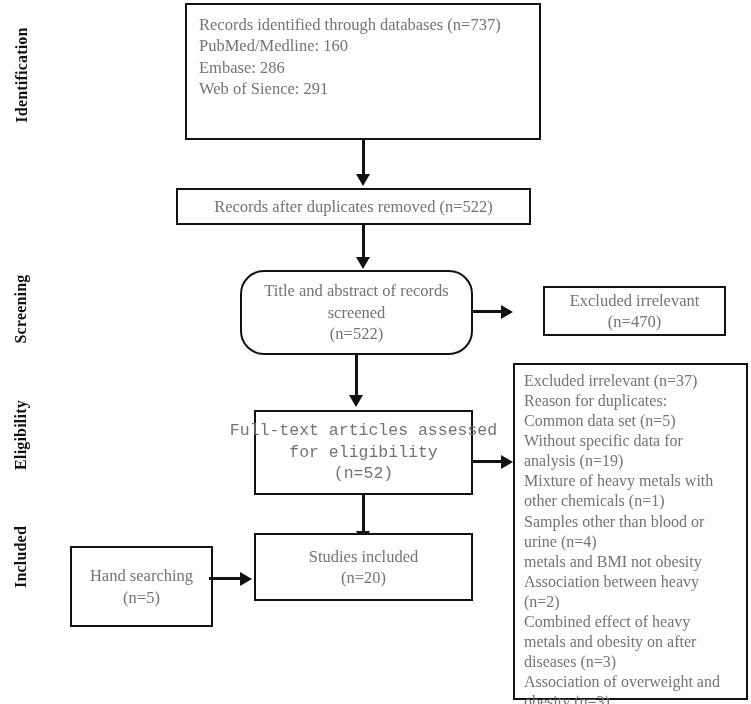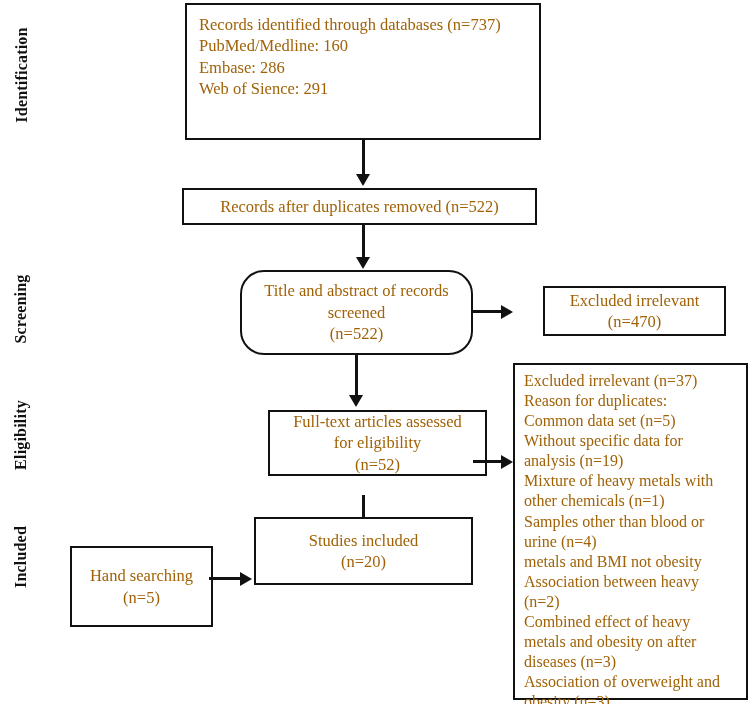--- a/index.html
+++ b/index.html
@@ -28,21 +28,21 @@
     text-align: center;
     letter-spacing: 0.2px;
   }
   .node {
     position: absolute;
     box-sizing: border-box;
     border: 2.5px solid #111111;
     background: #ffffff;
     font-size: 16.5px;
     line-height: 1.30;
-    color: #a16207;
+    color: #737373;
   }
   .node .inner {
     width: 100%;
     height: 100%;
     box-sizing: border-box;
     display: flex;
     flex-direction: column;
     justify-content: center;
   }
   .node.topleft .inner {
@@ -115,21 +115,21 @@
       <span class="line">Records identified through databases (n=737)</span>
       <span class="line">PubMed/Medline: 160</span>
       <span class="line">Embase: 286</span>
       <span class="line">Web of Sience: 291</span>
     </div>
   </div>
 
   <div class="vline" style="left:362px; top:140px; height:36px;"></div>
   <div class="arrow-down" style="left:356px; top:174px;"></div>
 
-  <div class="node centered" style="left:182px; top:188px; width:355px; height:37px;">
+  <div class="node centered" style="left:176px; top:188px; width:355px; height:37px;">
     <div class="inner">
       <span class="line">Records after duplicates removed (n=522)</span>
     </div>
   </div>
 
   <div class="vline" style="left:362px; top:225px; height:34px;"></div>
   <div class="arrow-down" style="left:356px; top:257px;"></div>
 
   <div class="node centered" style="left:240px; top:270px; width:233px; height:85px;border-radius:24px;">
     <div class="inner">
@@ -145,21 +145,21 @@
   <div class="node centered" style="left:543px; top:286px; width:183px; height:50px;">
     <div class="inner">
       <span class="line">Excluded irrelevant</span>
       <span class="line">(n=470)</span>
     </div>
   </div>
 
   <div class="vline" style="left:355px; top:355px; height:42px;"></div>
   <div class="arrow-down" style="left:349px; top:395px;"></div>
 
-  <div class="node centered" style="left:268px; top:410px; width:219px; height:66px;">
+  <div class="node centered" style="left:254px; top:410px; width:219px; height:85px;font-family:Liberation Mono, monospace;">
     <div class="inner">
       <span class="line">Full-text articles assessed</span>
       <span class="line">for eligibility</span>
       <span class="line">(n=52)</span>
     </div>
   </div>
 
   <div class="hline" style="left:473px; top:460px; width:30px;"></div>
   <div class="arrow-right" style="left:501px; top:455px;"></div>
 
@@ -191,20 +191,20 @@
   <div class="node centered" style="left:70px; top:546px; width:143px; height:81px;">
     <div class="inner">
       <span class="line">Hand searching</span>
       <span class="line">(n=5)</span>
     </div>
   </div>
 
   <div class="hline" style="left:209px; top:577px; width:32px;"></div>
   <div class="arrow-right" style="left:240px; top:572px;"></div>
 
-  <div class="node centered" style="left:254px; top:517px; width:219px; height:68px;">
+  <div class="node centered" style="left:254px; top:533px; width:219px; height:68px;">
     <div class="inner">
       <span class="line">Studies included</span>
       <span class="line">(n=20)</span>
     </div>
   </div>
 
 </div>
 
 </body></html>

